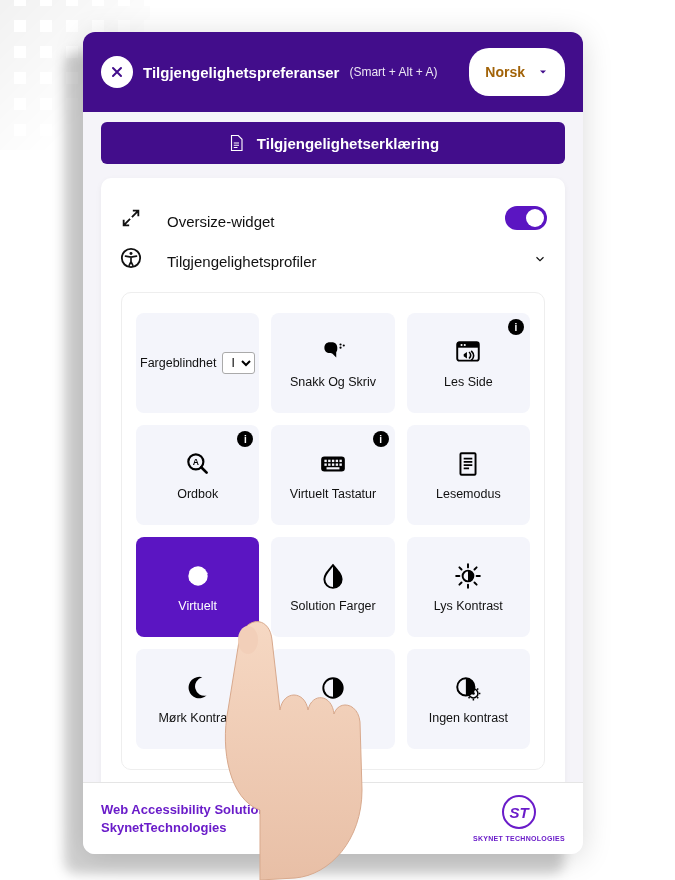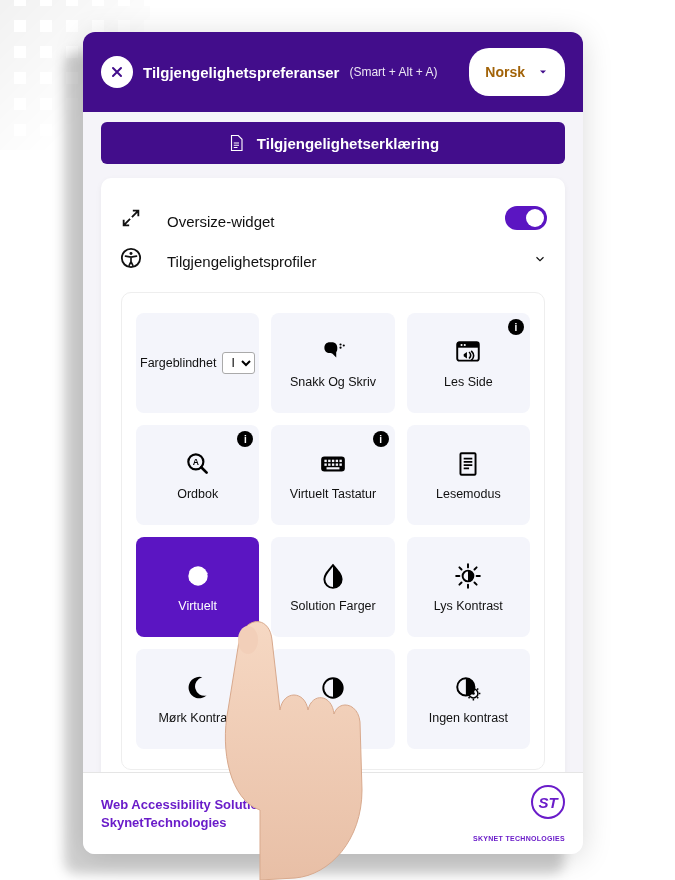--- a/index.html
+++ b/index.html
@@ -31,21 +31,21 @@
   .tile{background:#f4f5fb;border-radius:8px;height:100px;display:flex;flex-direction:column;align-items:center;justify-content:center;gap:8px;position:relative;font-size:12.5px;color:#111;text-align:center;padding:4px}
   .tile.active{background:#5b15c2;color:#fff}
   .tile .tic{height:30px;display:flex;align-items:center;justify-content:center}
   .tile svg{width:28px;height:28px;fill:#000}
   .tile.active svg{fill:#fff}
   .info{position:absolute;top:6px;right:6px;width:16px;height:16px;border-radius:50%;background:#000;color:#fff;font-size:10px;font-weight:700;display:flex;align-items:center;justify-content:center}
   .sel-wrap{display:flex;flex-direction:row;align-items:center;gap:6px;width:100%}
   .sel{width:90%;font-size:12px;border:1px solid #aaa;border-radius:3px;padding:2px 4px;background:#fff}
   .footer{position:absolute;left:0;right:0;bottom:0;background:#fff;border-top:1px solid #e5e5e5;padding:12px 18px;display:flex;align-items:center;justify-content:space-between}
   .footer .ft{color:#6a1cc9;font-weight:800;font-size:13px;line-height:1.35}
-  .brand{display:flex;flex-direction:column;align-items:flex-end;gap:16px}
+  .brand{display:flex;flex-direction:column;align-items:center;gap:6px}
   .brand .logo{width:34px;height:34px;border:2px solid #6a1cc9;border-radius:50%;display:flex;align-items:center;justify-content:center;color:#6a1cc9;font-weight:900;font-style:italic;font-size:15px}
   .brand .bn{font-size:7px;color:#6a1cc9;font-weight:700;letter-spacing:.3px}
   .hand{position:absolute;left:200px;top:600px;width:260px;height:280px;pointer-events:none}
 </style>
 </head>
 <body>
 
 <div class="corner-squares"></div>
 <div class="shadow"></div>
 

